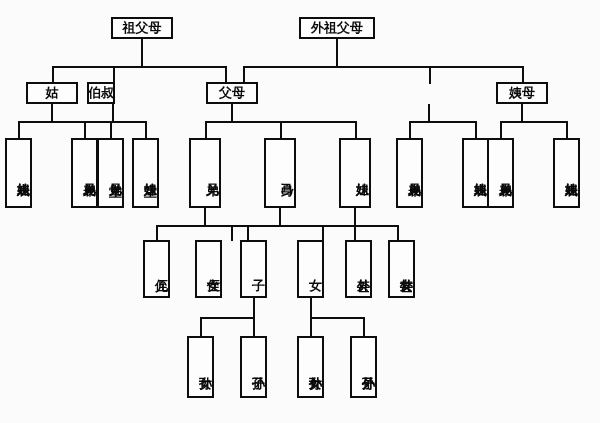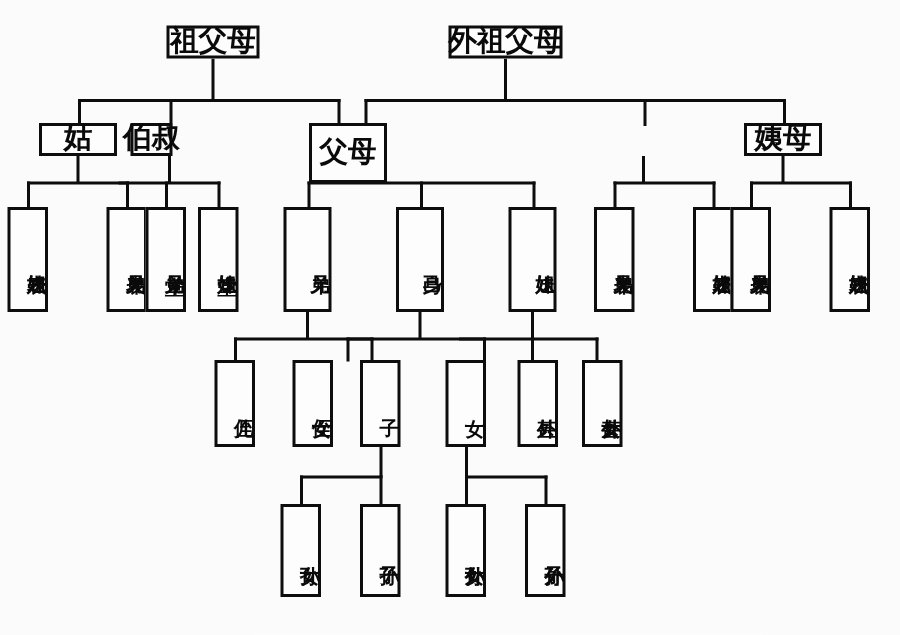--- a/index.html
+++ b/index.html
@@ -24,21 +24,21 @@
     align-items: center;
     justify-content: center;
     color: #0a0a0a;
     font-weight: 700;
     line-height: 1.02;
     letter-spacing: 0px;
     z-index: 3;
   }
   
   .node.h {
-    font-size: 19px;
+    font-size: 13px;
     writing-mode: horizontal-tb;
     padding: 0 2px;
     white-space: nowrap;
   }
   
   .node.v {
     font-size: 13px;
     writing-mode: vertical-rl;
     text-orientation: upright;
     padding: 3px 0;
@@ -53,40 +53,40 @@
   .line.v { width: 2px; }
   .line.h { height: 2px; }
 </style>
 </head>
 <body>
 
 <div id="diagram">
 
   <div class="node h" style="left:111px; top:17px; width:62px; height:22px;">祖父母</div>
 
-  <div class="node h" style="left:299px; top:17px; width:76px; height:22px;font-family:Liberation Serif, serif;">外祖父母</div>
+  <div class="node h" style="left:299px; top:17px; width:76px; height:22px;">外祖父母</div>
 
   <div class="line v" style="left:141px; top:39px; height:28px;"></div>
   <div class="line v" style="left:336px; top:39px; height:28px;"></div>
 
   <div class="line h" style="left:52px; top:66px; width:175px;"></div>
   <div class="line v" style="left:52px; top:66px; height:18px;"></div>
   <div class="line v" style="left:113px; top:66px; height:18px;"></div>
   <div class="line v" style="left:225px; top:66px; height:18px;"></div>
 
   <div class="line h" style="left:243px; top:66px; width:281px;"></div>
   <div class="line v" style="left:243px; top:66px; height:18px;"></div>
   <div class="line v" style="left:429px; top:66px; height:18px;"></div>
   <div class="line v" style="left:522px; top:66px; height:18px;"></div>
 
   <div class="node h" style="left:26px; top:82px; width:52px; height:22px;">姑</div>
 
   <div class="node h" style="left:87px; top:82px; width:28px; height:22px;">伯叔</div>
 
-  <div class="node h" style="left:206px; top:82px; width:52px; height:40px;">父母</div>
+  <div class="node h" style="left:206px; top:82px; width:52px; height:22px;">父母</div>
 
 
   <div class="node h" style="left:496px; top:82px; width:52px; height:22px;">姨母</div>
 
   <div class="line v" style="left:51px; top:104px; height:18px;"></div>
   <div class="line h" style="left:18px; top:121px; width:68px;"></div>
   <div class="line v" style="left:18px; top:121px; height:17px;"></div>
   <div class="line v" style="left:84px; top:121px; height:17px;"></div>
 
   <div class="line v" style="left:112px; top:104px; height:18px;"></div>

